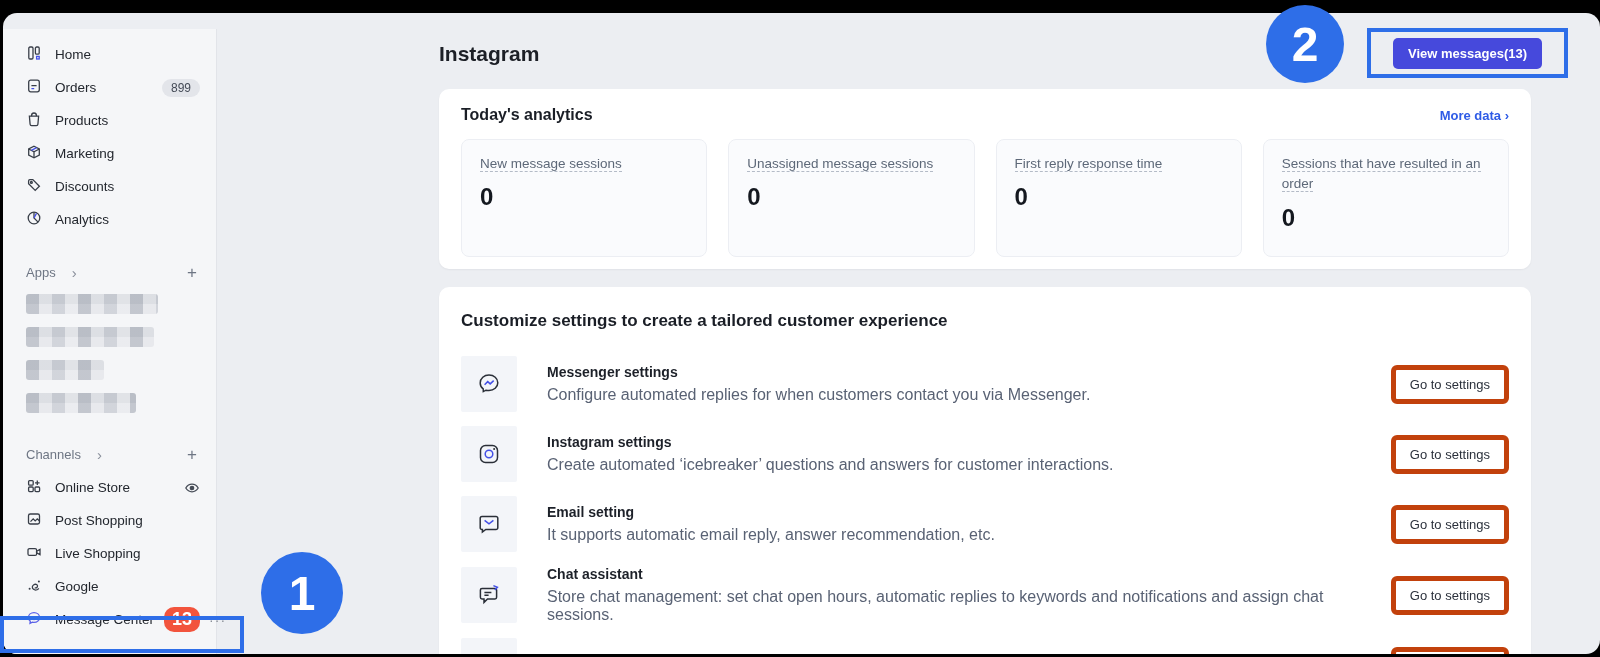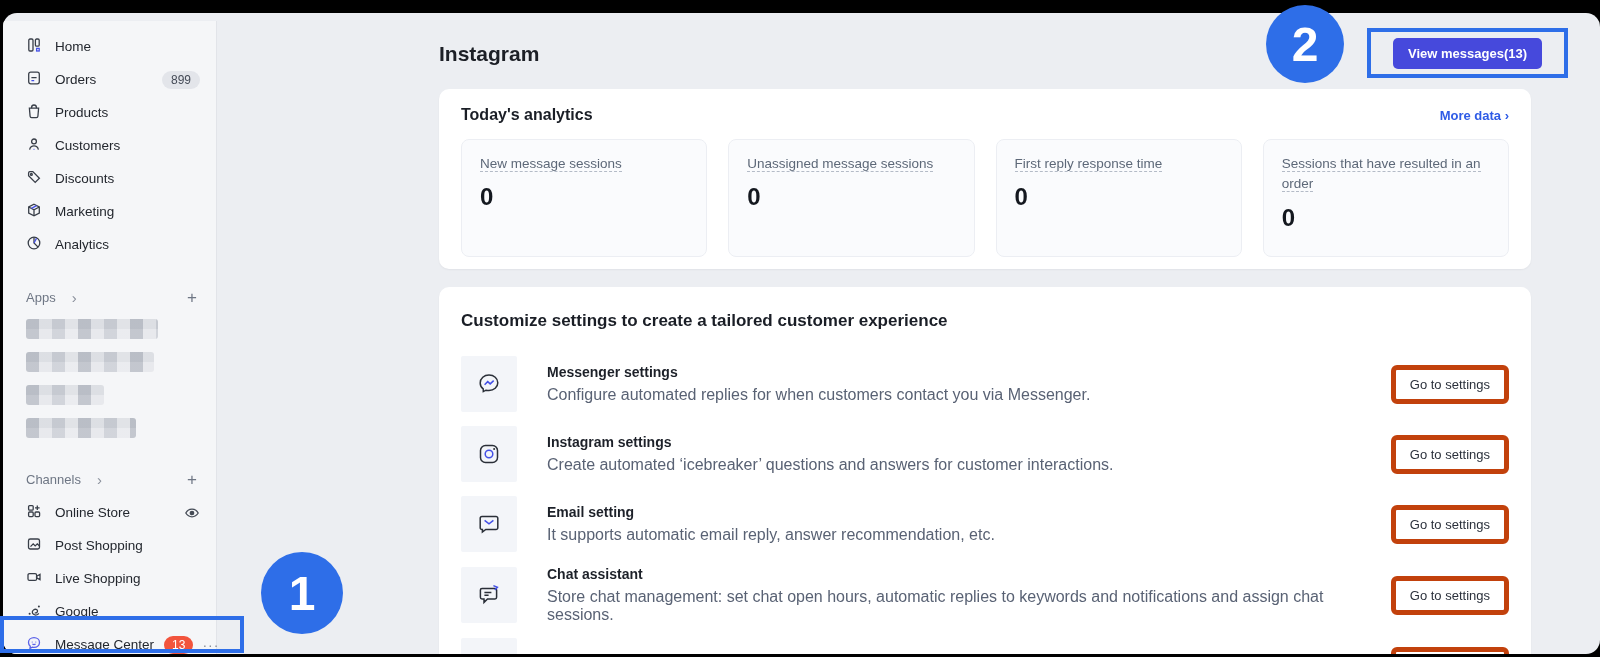--- a/index.html
+++ b/index.html
@@ -3,41 +3,41 @@
 <meta charset="utf-8">
 <style>
   * { margin:0; padding:0; box-sizing:border-box; }
   html,body { width:1600px; height:657px; }
   body { background:#000; font-family:"Liberation Sans",sans-serif; position:relative; overflow:hidden; }
 
   .app { position:absolute; top:13px; left:3px; right:0; bottom:3px;
          background:#eceef2; border-radius:14px; overflow:hidden; }
 
   
-  .sidebar { position:absolute; left:0; top:8px; bottom:0; width:214px;
+  .sidebar { position:absolute; left:0; top:16px; bottom:0; width:214px;
              background:#f5f6f8; border-right:1px solid #e2e4e9; padding-top:9px; }
   .side-item { height:33px; display:flex; align-items:center; gap:13px;
                padding:0 16px 0 23px; font-size:13.5px; color:#23272e; cursor:pointer; white-space:nowrap; }
   .side-item svg { flex:none; }
   .badge-gray { margin-left:auto; background:#e3e5ea; color:#454b57; font-size:12px;
                 padding:2px 9px; border-radius:10px; }
   .side-head { height:33px; display:flex; align-items:center; gap:16px;
                padding:0 19px 0 23px; color:#6e7684; font-size:13px; }
   .side-head .chev { font-size:15px; line-height:1; color:#8a909c; }
   .side-head .plus { margin-left:auto; font-size:17px; color:#6e7684; cursor:pointer; }
   .apps-gap { margin-top:20px; }
   .channels-gap { margin-top:25px; }
   .blur-wrap { margin-top:5px; }
   .blur-row { height:20px; border-radius:3px; margin:0 0 13px 23px;
     background-image:
       repeating-linear-gradient(90deg, rgba(125,132,146,.30) 0 13px, rgba(255,255,255,.20) 13px 26px,
         rgba(125,132,146,.16) 26px 39px, rgba(255,255,255,.30) 39px 52px),
       repeating-linear-gradient(180deg, #d4d7dd 0 10px, #e2e4e9 10px 20px); }
   .eye-btn { margin-left:auto; display:flex; cursor:pointer; }
-  .mc-badge { background:#f2543d; color:#fff; font-size:12px; font-weight:normal;
+  .mc-badge { background:#f2543d; color:#fff; font-size:18px; font-weight:bold;
               padding:2px 8px; border-radius:10px; margin-left:-3px; }
   .mc-dots { color:#8a8f99; margin-left:-4px; letter-spacing:1px; font-size:14px; cursor:pointer; }
 
   
   .content { position:absolute; left:436px; top:0; width:1092px; }
   .page-title { margin-top:29px; font-size:21px; font-weight:bold; color:#1c1f26; }
   .card { background:#fff; border-radius:10px; box-shadow:0 1px 2px rgba(16,24,40,.05); }
   .analytics-card { margin-top:23px; height:180px; padding:17px 22px; }
   .card-head { display:flex; justify-content:space-between; align-items:center; }
   .card-title { font-size:16px; font-weight:bold; color:#1a1e26; }
@@ -99,44 +99,36 @@
     </div>
 
     <div class="side-item">
       <span><svg width="16" height="16" viewBox="0 0 16 16" fill="none" stroke="#383e48" stroke-width="1.3">
             <path d="M5.6 5.2V4.4a2.4 2.4 0 0 1 4.8 0v.8"></path>
             <path d="M3.4 5.2h9.2l-.7 8a1.5 1.5 0 0 1-1.5 1.4H5.6a1.5 1.5 0 0 1-1.5-1.4z"></path>
           </svg></span>
       <span>Products</span>
     </div>
 
-    <div class="side-item">
-      <span><svg width="16" height="16" viewBox="0 0 16 16" fill="none" stroke="#383e48" stroke-width="1.3">
-            <circle cx="8" cy="5.4" r="2.4"></circle>
-            <path d="M3.6 13.6c.6-2.4 2.3-3.7 4.4-3.7s3.8 1.3 4.4 3.7"></path>
-            <path d="M7.6 13.4h.8" stroke="#4450e6"></path>
-          </svg></span>
-      <span>Customers</span>
-    </div>
-
-    <div class="side-item">
-      <span><svg width="16" height="16" viewBox="0 0 16 16" fill="none" stroke="#383e48" stroke-width="1.3">
-            <path d="M2.6 6.8V3.9c0-.7.6-1.3 1.3-1.3h2.9l6.6 6.6-4.2 4.2z"></path>
-            <circle cx="5.4" cy="5.4" r=".9"></circle>
-          </svg></span>
-      <span>Discounts</span>
-    </div>
 
     <div class="side-item">
       <span><svg width="16" height="16" viewBox="0 0 16 16" fill="none" stroke="#383e48" stroke-width="1.3">
             <path d="M8 2.2 13.3 5v6L8 13.8 2.7 11V5z"></path>
             <path d="M2.7 5 8 7.8 13.3 5M8 7.8v6"></path>
             <path d="M10.6 3.6l-5.2 2.8" stroke="#4450e6"></path>
           </svg></span>
       <span>Marketing</span>
+    </div>
+
+    <div class="side-item">
+      <span><svg width="16" height="16" viewBox="0 0 16 16" fill="none" stroke="#383e48" stroke-width="1.3">
+            <path d="M2.6 6.8V3.9c0-.7.6-1.3 1.3-1.3h2.9l6.6 6.6-4.2 4.2z"></path>
+            <circle cx="5.4" cy="5.4" r=".9"></circle>
+          </svg></span>
+      <span>Discounts</span>
     </div>
 
     <div class="side-item">
       <span><svg width="16" height="16" viewBox="0 0 16 16" fill="none" stroke="#383e48" stroke-width="1.3">
             <circle cx="8" cy="8" r="5.8"></circle>
             <path d="M8 2.2V8l4.1 4.1"></path>
             <path d="M10.5 3.4 8 8" stroke="#4450e6"></path>
           </svg></span>
       <span>Analytics</span>
     </div>

